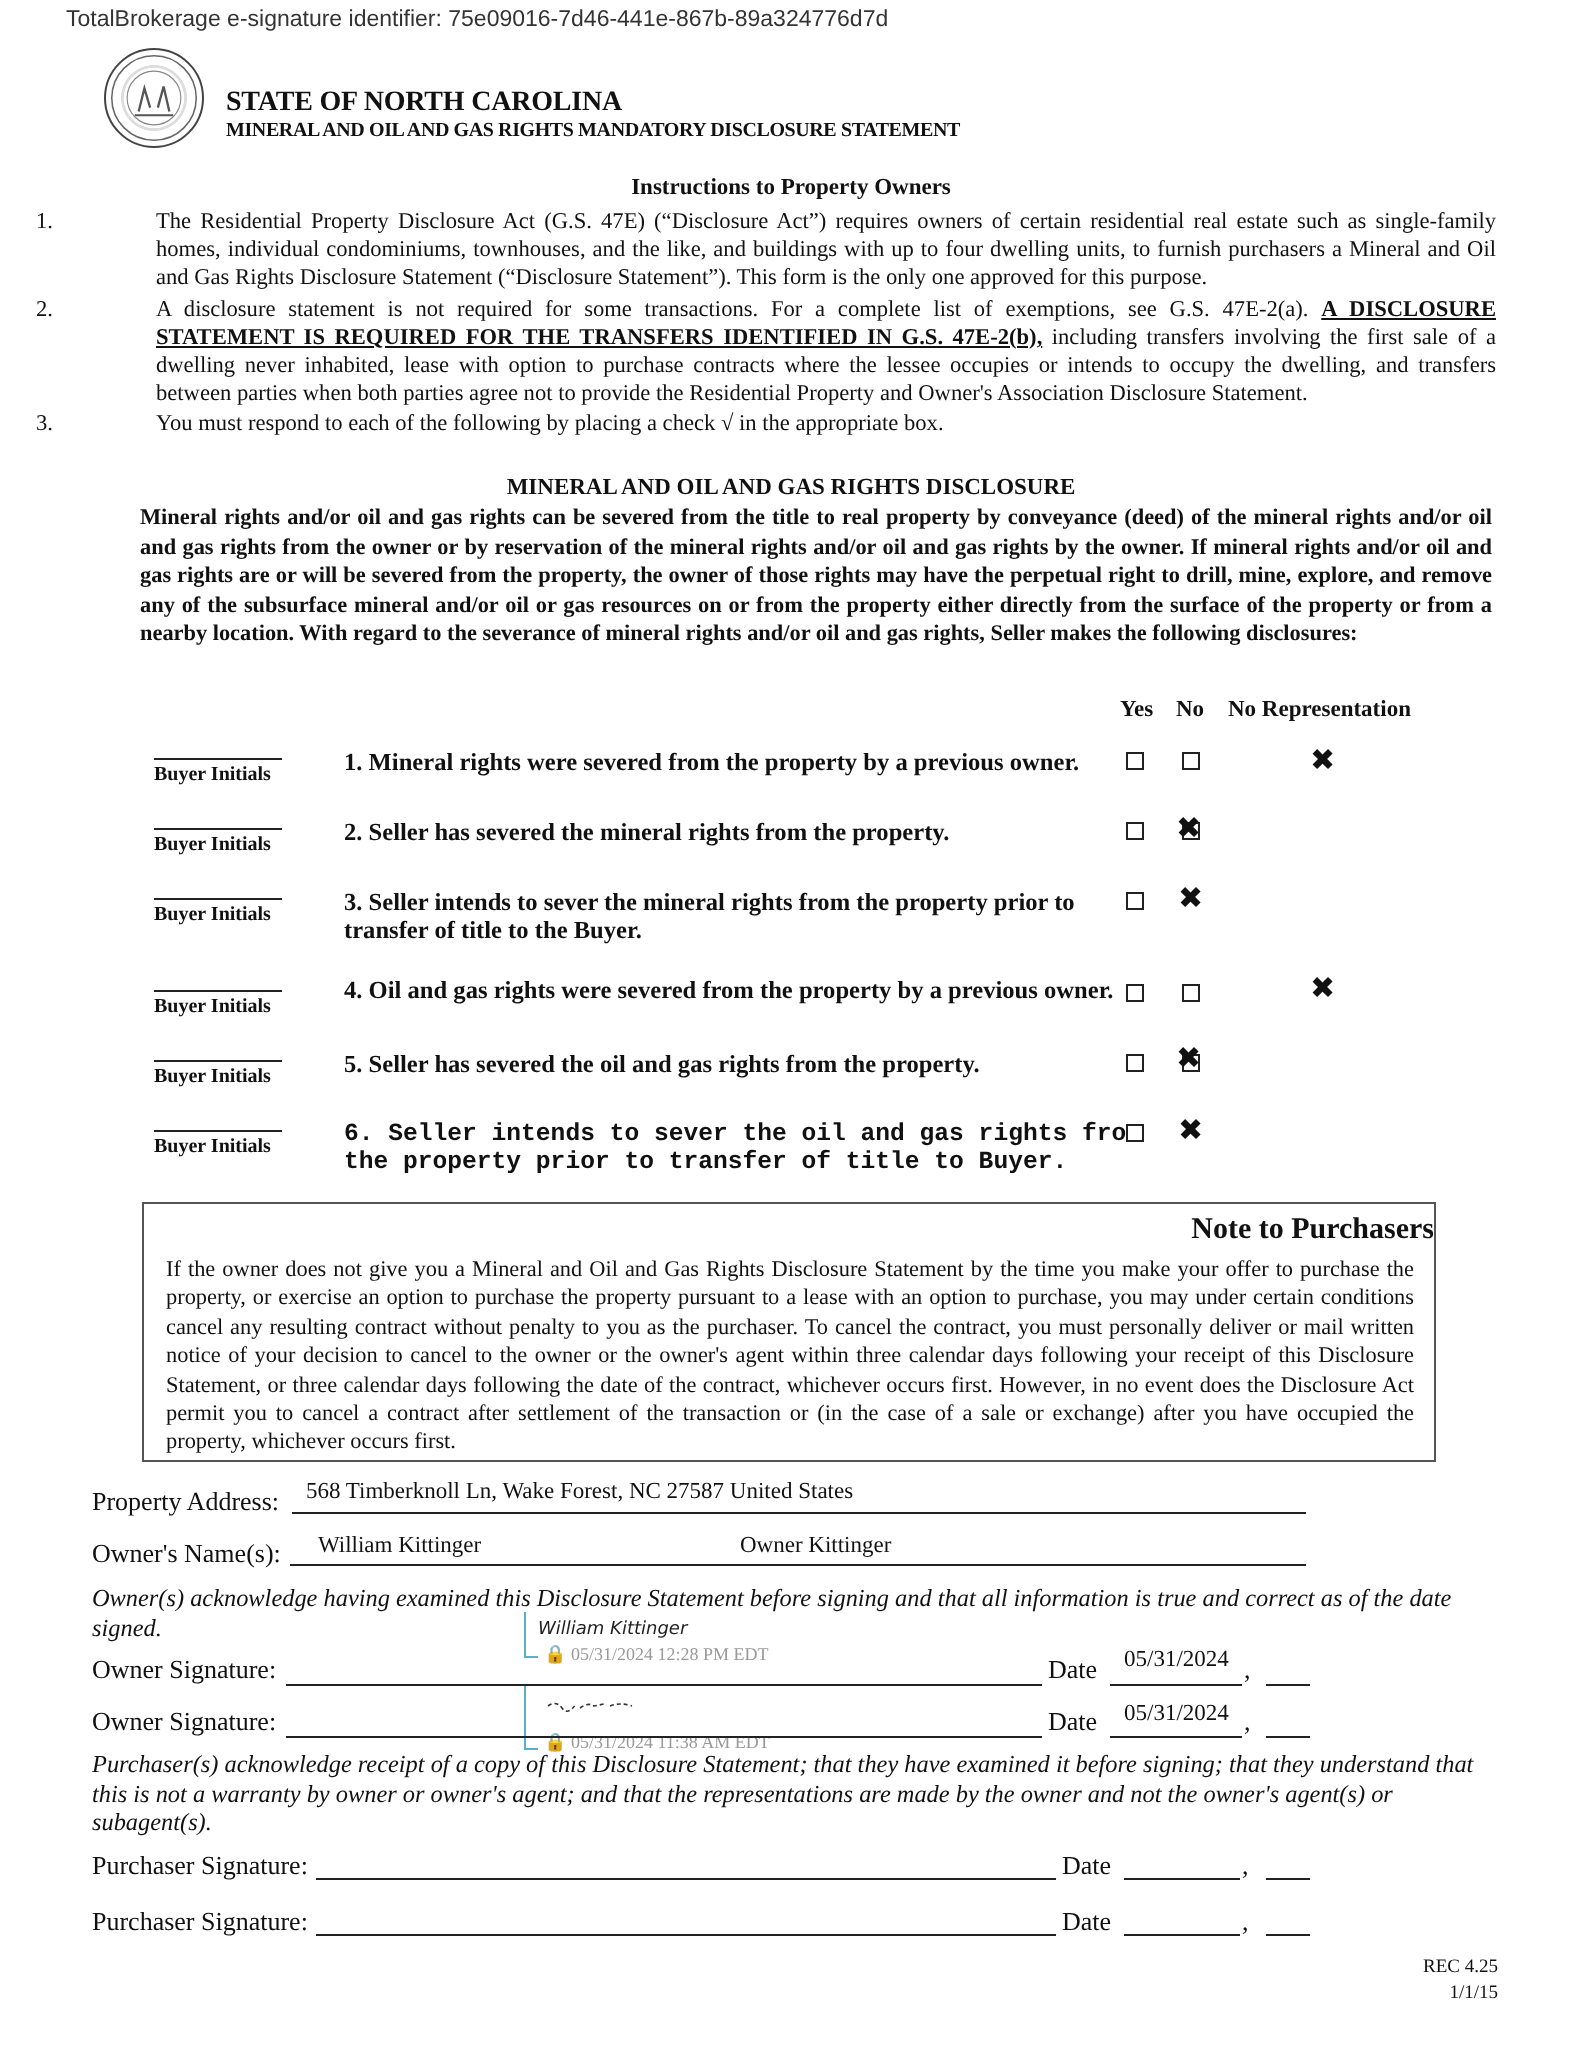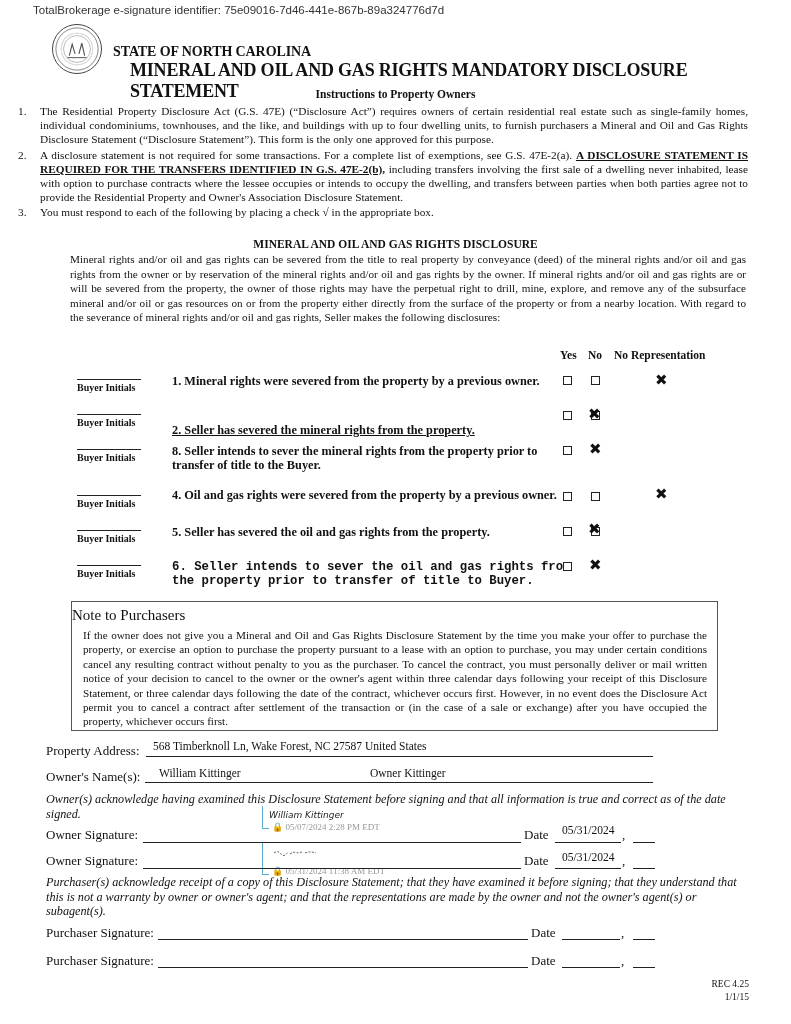--- a/index.html
+++ b/index.html
@@ -2,37 +2,37 @@
 <html><head>
 <meta charset="utf-8">
 <style>
   html, body { margin: 0; padding: 0; background: #ffffff; }
   body { width: 791px; height: 1024px; position: relative; overflow: hidden; color: #111; font-family: "Liberation Serif", "DejaVu Serif", serif; }
   .abs { position: absolute; }
   .esig-id { left: 33px; top: 4px; font-family: "Liberation Sans", "DejaVu Sans", sans-serif; font-size: 11.5px; color: #333; }
   .seal { left: 52px; top: 24px; width: 50px; height: 50px; border-radius: 50%; border: 1.5px solid #444; box-sizing: border-box; background: radial-gradient(circle, #fff 0 44%, #ddd 45% 48%, #fff 49% 100%); }
   .seal svg { width: 100%; height: 100%; }
   .title1 { left: 113px; top: 44px; font-size: 14px; font-weight: bold; letter-spacing: -0.1px; }
-  .title2 { left: 130px; top: 60px; font-size: 18px; font-weight: bold; letter-spacing: -0.2px; }
+  .title2 { left: 113px; top: 60px; font-size: 10px; font-weight: bold; letter-spacing: -0.2px; }
   .instr-head { left: 0; width: 791px; top: 88px; text-align: center; font-size: 11.5px; font-weight: bold; }
   .num-list { left: 18px; top: 104px; width: 730px; font-size: 11.3px; line-height: 14.2px; }
   .num-item { display: flex; margin-bottom: 1px; }
   .num-item .n { width: 22px; flex: none; }
-  .num-item .t { flex: 1; text-align: justify; }
+  .num-item .t { flex: 1; text-align: justify; margin-left: 38px; }
   .u-bold { font-weight: bold; text-decoration: underline; }
   .sec-head { left: 0; width: 791px; top: 238px; text-align: center; font-size: 11.5px; font-weight: bold; }
-  .sec-para { left: 70px; top: 252px; width: 676px; font-size: 11.2px; line-height: 14.5px; font-weight: normal; text-align: justify; }
+  .sec-para { left: 70px; top: 252px; width: 676px; font-size: 11.2px; line-height: 14.5px; font-weight: bold; text-align: justify; }
   .col-heads { top: 349px; font-size: 11.5px; font-weight: bold; }
   .row { left: 0; width: 791px; }
   .initials { position: absolute; left: 77px; width: 64px; border-top: 1px solid #222; font-size: 10px; font-weight: bold; padding-top: 2px; }
   .q-text { position: absolute; left: 154px; width: 400px; font-size: 12.3px; font-weight: bold; line-height: 14px; margin-left: 18px; }
   .cb { position: absolute; width: 9px; height: 9px; border: 1px solid #222; box-sizing: border-box; background: #fff; }
   .xmark { position: absolute; font-family: "DejaVu Sans", sans-serif; font-weight: bold; font-size: 15px; line-height: 15px; color: #111; }
   .note-box { left: 71px; top: 601px; width: 647px; height: 130px; border: 1px solid #555; box-sizing: border-box; }
-  .note-title { width: 100%; text-align: left; font-size: 15px; font-weight: normal; margin-top: 5px; }
+  .note-title { width: 100%; text-align: right; font-size: 15px; font-weight: bold; margin-top: 5px; }
   .note-body { margin: 4px 10px 0 11px; font-size: 11.2px; line-height: 14.4px; text-align: justify; }
   .field-label { font-size: 13px; }
   .fill-line { position: absolute; border-bottom: 1px solid #222; }
   .fill-val { position: absolute; font-size: 11.5px; font-family: "Liberation Serif", serif; }
   .italic-para { left: 46px; width: 700px; font-size: 12.2px; font-style: italic; line-height: 14.6px; }
   .sig-name { font-family: "DejaVu Sans", sans-serif; font-style: italic; font-size: 9px; color: #222; }
   .sig-stamp { font-family: "Liberation Serif", serif; font-size: 9px; color: #999; }
   .sig-bracket { position: absolute; border-left: 1.5px solid #5aaed0; }
   .sig-bracket-h { position: absolute; border-top: 1.5px solid #5aaed0; width: 7px; }
   .footer { right: 42px; top: 978px; text-align: right; font-size: 9.5px; line-height: 13px; }
@@ -79,29 +79,29 @@
 <div class="abs row" style="top:372px;">
   <div class="initials" style="top:7px;">Buyer Initials</div>
   <div class="q-text" style="top:2px;">1. Mineral rights were severed from the property by a previous owner.</div>
   <div class="cb" style="left:563px;top:4px;"></div>
   <div class="cb" style="left:591px;top:4px;"></div>
   <div class="xmark" style="left:655px;top:1px;">✖</div>
 </div>
 
 <div class="abs row" style="top:407px;">
   <div class="initials" style="top:7px;">Buyer Initials</div>
-  <div class="q-text" style="top:16px;text-decoration:underline;">2. Seller has severed the mineral rights from the property.</div>
+  <div class="q-text" style="top:2px;">2. Seller has severed the mineral rights from the property.</div>
   <div class="cb" style="left:563px;top:4px;"></div>
   <div class="cb" style="left:591px;top:4px;"></div>
   <div class="xmark" style="left:588px;top:0px;">✖</div>
 </div>
 
 <div class="abs row" style="top:442px;">
   <div class="initials" style="top:7px;">Buyer Initials</div>
-  <div class="q-text" style="top:2px;">8. Seller intends to sever the mineral rights from the property prior to transfer of title to the Buyer.</div>
+  <div class="q-text" style="top:2px;">3. Seller intends to sever the mineral rights from the property prior to transfer of title to the Buyer.</div>
   <div class="cb" style="left:563px;top:4px;"></div>
   <div class="xmark" style="left:589px;top:0px;">✖</div>
 </div>
 
 <div class="abs row" style="top:488px;">
   <div class="initials" style="top:7px;">Buyer Initials</div>
   <div class="q-text" style="top:0;">4. Oil and gas rights were severed from the property by a previous owner.</div>
   <div class="cb" style="left:563px;top:4px;"></div>
   <div class="cb" style="left:591px;top:4px;"></div>
   <div class="xmark" style="left:655px;top:-1px;">✖</div>
@@ -134,21 +134,21 @@
 <div class="abs field-label" style="left:46px;top:769px;">Owner's Name(s):</div>
 <div class="fill-line" style="left:145px;top:782px;width:508px;"></div>
 <div class="fill-val" style="left:159px;top:767px;">William Kittinger</div>
 <div class="fill-val" style="left:370px;top:767px;">Owner Kittinger</div>
 
 <div class="abs italic-para" style="top:792px;">Owner(s) acknowledge having examined this Disclosure Statement before signing and that all information is true and correct as of the date signed.</div>
 
 <div class="abs sig-name" style="left:269px;top:810px;">William Kittinger</div>
 <div class="sig-bracket" style="left:262px;top:806px;height:22px;"></div>
 <div class="sig-bracket-h" style="left:262px;top:828px;"></div>
-<div class="abs sig-stamp" style="left:272px;top:822px;"><span>🔒</span>&nbsp;<span>05/07/2024 2:28 PM EDT</span></div>
+<div class="abs sig-stamp" style="left:272px;top:822px;"><span>🔒</span>&nbsp;<span>05/31/2024 12:28 PM EDT</span></div>
 
 <div class="abs field-label" style="left:46px;top:827px;">Owner Signature:</div>
 <div class="fill-line" style="left:143px;top:842px;width:378px;"></div>
 <div class="abs field-label" style="left:524px;top:827px;">Date</div>
 <div class="fill-line" style="left:555px;top:842px;width:66px;"></div>
 <div class="fill-val" style="left:562px;top:824px;">05/31/2024</div>
 <div class="abs field-label" style="left:622px;top:827px;">,</div>
 <div class="fill-line" style="left:633px;top:842px;width:22px;"></div>
 
 <div class="sig-bracket" style="left:262px;top:843px;height:31px;"></div>

